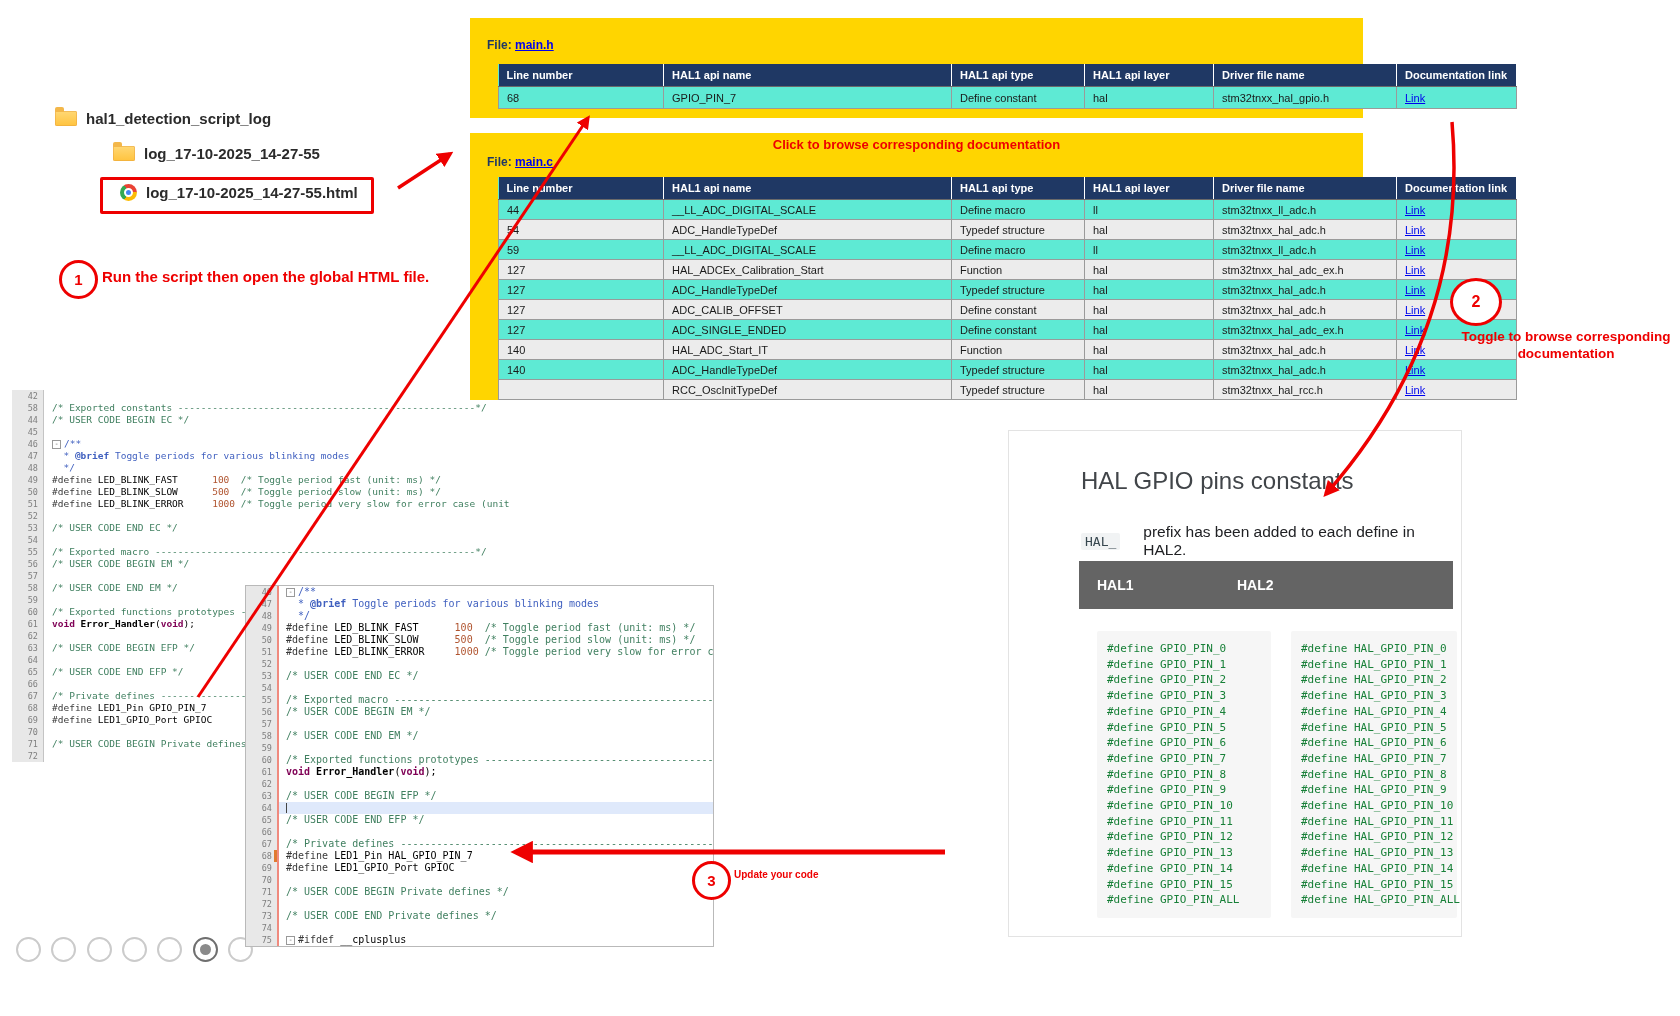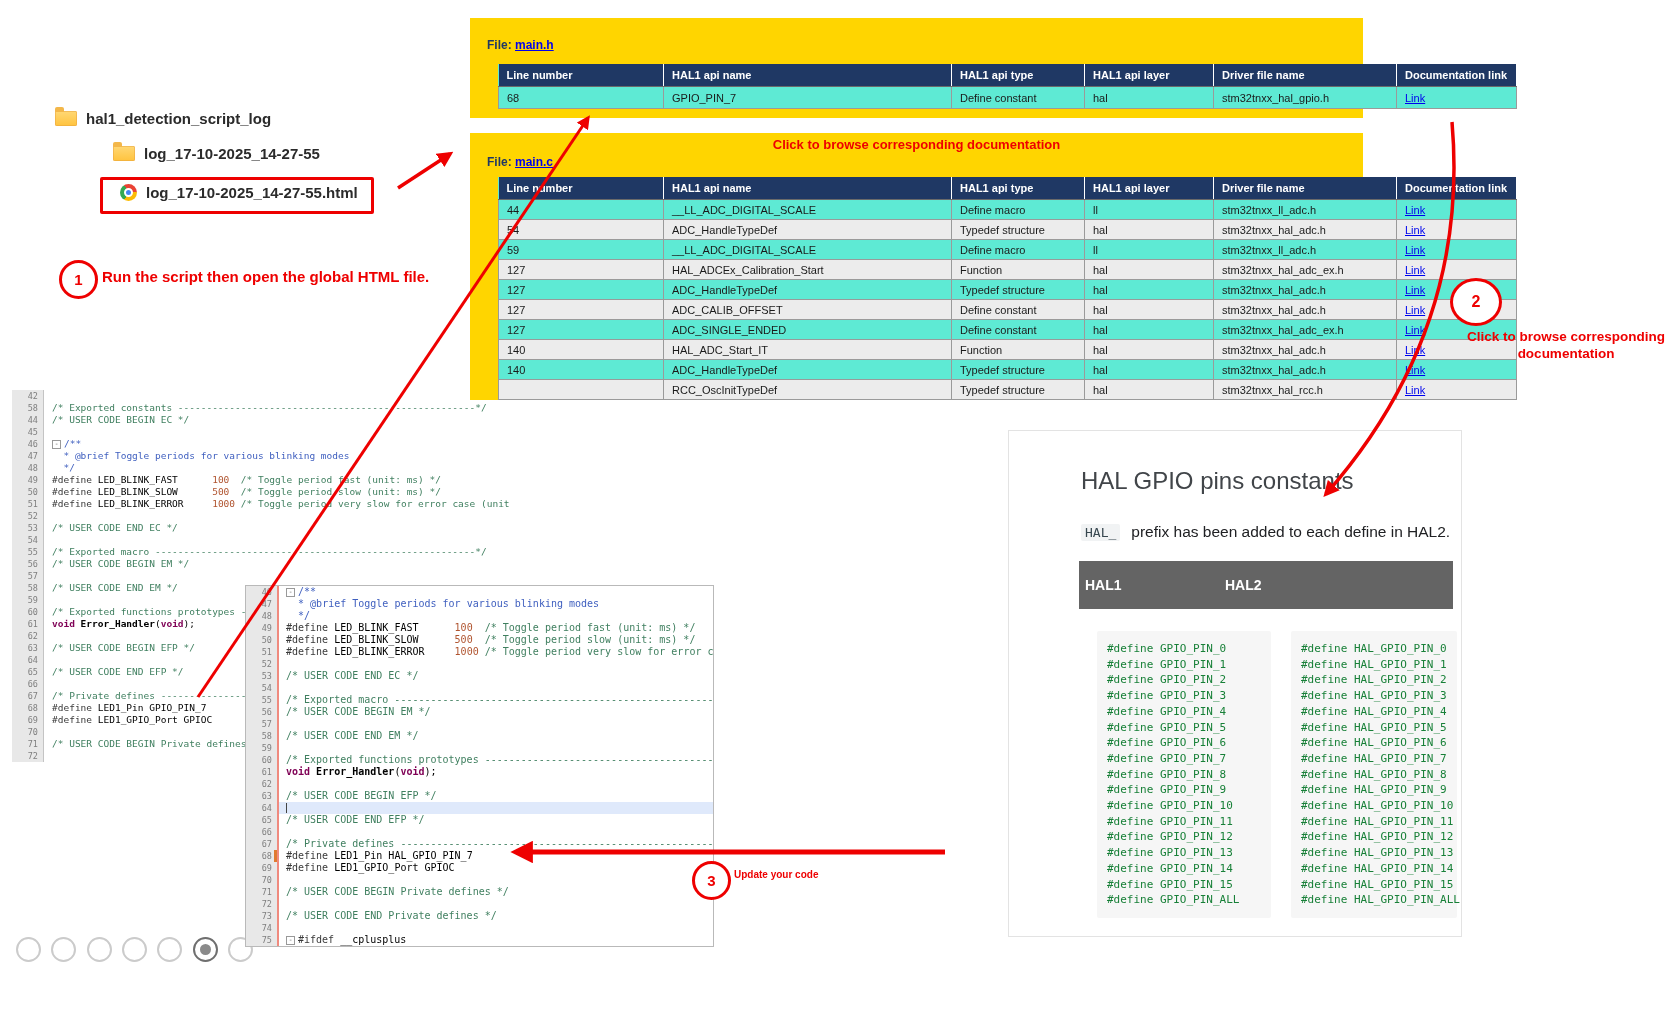--- a/index.html
+++ b/index.html
@@ -57,38 +57,38 @@
   .marked .gut{box-shadow:inset -3px 0 0 #e07a30}
   .code{flex:1;padding-left:8px;position:relative}
   .curline .code{background:#dfe9fb}
   .curline .code::before{content:"";position:absolute;left:8px;top:1px;bottom:1px;
     width:1px;background:#444}
   .fold{display:inline-block;width:7px;height:7px;line-height:6px;border:1px solid #999;
     color:#666;font-size:7px;text-align:center;margin-right:3px;background:#fff;vertical-align:1px}
   .range-line{position:absolute;left:31px;top:0;bottom:0;width:2px;background:#f08a7e;z-index:3}
   .tk-c{color:#3f7f5f}
   .tk-d{color:#3f5fbf}
-  .tk-b{color:#3f5fbf;font-weight:normal}
+  .tk-b{color:#3f5fbf;font-weight:bold}
   .tk-p{color:#000}
   .tk-k{color:#7f0055;font-weight:bold}
   .tk-n{color:#b0542f}
   .tk-f{color:#000;font-weight:bold}
   .tk-i{color:#3a3a3a}
 
   
   #doc-card{position:absolute;left:1008px;top:430px;width:452px;height:505px;
     background:#fff;border:1px solid #e3e3e3;z-index:3}
   #doc-title{position:absolute;left:72px;top:36px;font-size:24px;color:#414549}
   #doc-subtitle{position:absolute;left:72px;top:92px;font-size:15.5px;color:#202124;
-    display:flex;align-items:center;gap:11px}
+    display:flex;align-items:center;gap:23px}
   .chip{font-family:"DejaVu Sans Mono",monospace;font-size:13px;color:#37474f;
     background:#f1f3f4;padding:1px 4px;border-radius:2px}
   #doc-head{position:absolute;left:70px;top:130px;width:374px;height:48px;
     background:#646464;color:#fff;font-weight:bold;font-size:14px;display:flex;align-items:center}
-  #doc-head .h1{margin-left:6px;width:140px}
+  #doc-head .h1{margin-left:18px;width:140px}
   #doc-head .h2{margin-left:0}
   .defpanel{position:absolute;top:200px;background:#f6f6f6;border-radius:2px;
     font-family:"DejaVu Sans Mono",monospace;font-size:11px;color:#188038;
     padding:10px 0 10px 10px;line-height:15.7px;white-space:pre}
   #hal1-panel{left:88px;width:164px}
   #hal2-panel{left:282px;width:156px}
 
   
   #arrows{position:absolute;left:0;top:0;z-index:10;pointer-events:none}
   .ring{position:absolute;width:21px;height:21px;border:2px solid #cbcbcb;border-radius:50%;top:937px}
@@ -116,21 +116,21 @@
 
 <div class="step-circle" style="left:59px;top:260px;width:33px;height:33px;font-size:15px">
     <span>1</span>
   </div>
 <div class="step-text" style="left:102px;top:268px;font-size:15px">Run the script then open the global HTML file.</div>
 
 <div class="step-circle" style="left:1450px;top:278px;width:46px;height:42px;font-size:16px">
     <span>2</span>
   </div>
 <div class="step-text" style="left:1452px;top:328px;width:228px;text-align:center;font-size:13.5px;line-height:17px">
-  <div>Click to browse corresponding</div>
+  <div>Toggle to browse corresponding</div>
   <div>documentation</div>
 </div>
 
 <div class="step-circle" style="left:692px;top:861px;width:33px;height:33px;font-size:15px">
     <span>3</span>
   </div>
 <div class="step-text" style="left:734px;top:869px;font-size:10px">Update your code</div>
 
 <div class="band" style="top:18px;height:100px">
   <div class="file-label" style="top:20px">

